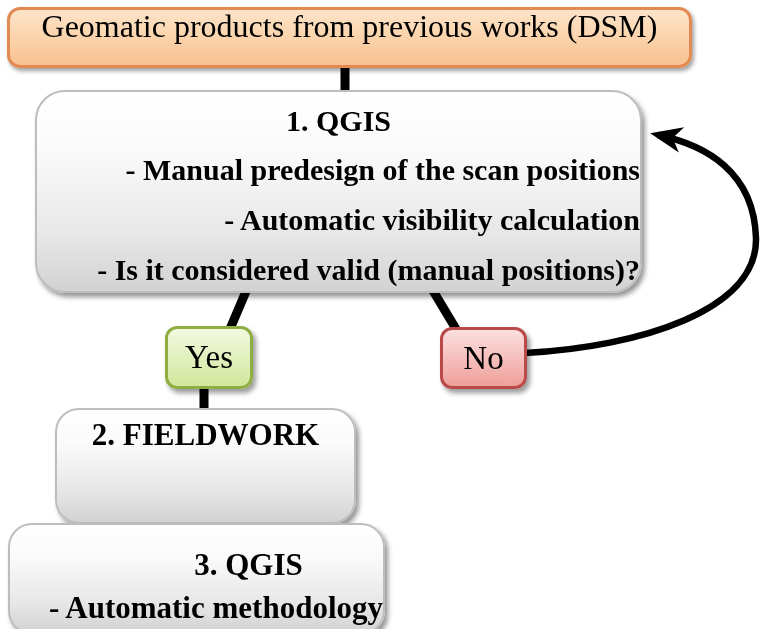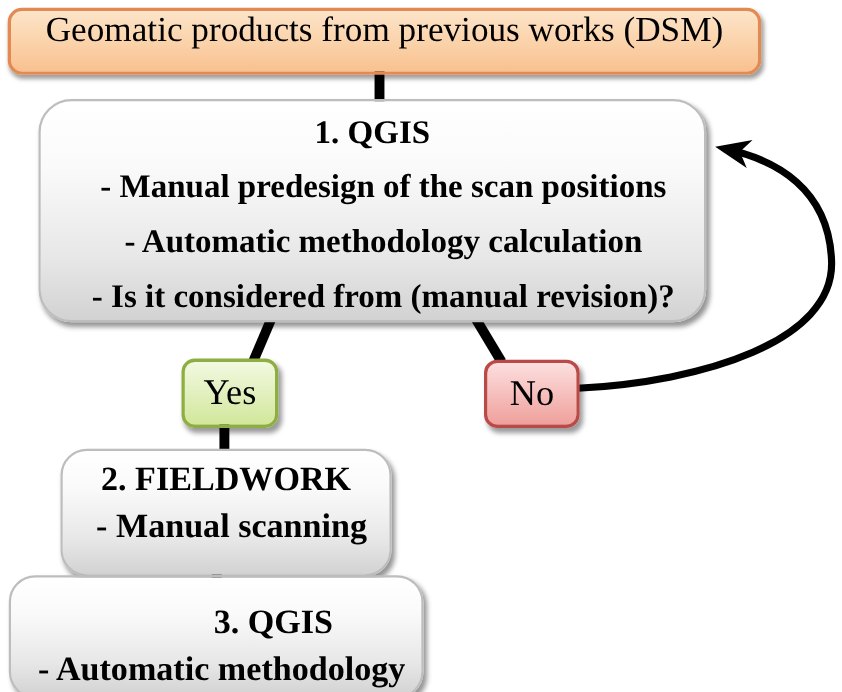--- a/index.html
+++ b/index.html
@@ -87,21 +87,21 @@
     font-size: 31px;
   }
   .node.step2 .box-title, .node.step3 .box-title { line-height: 44px; }
   .node.step2 .bullet,    .node.step3 .bullet    { line-height: 42px; }
   .node.step3 .box-title { padding-left: 104px; }
   .box-title {
     text-align: center;
     white-space: nowrap;
   }
   .bullet {
-    text-align: center;
+    text-align: right;
     padding-left: 20px;
     white-space: nowrap;
   }
   .node.step2 .bullet, .node.step3 .bullet { padding-left: 10px; }
   
   .node.decision {
     display: flex;
     align-items: center;
     justify-content: center;
     font-size: 33px;
@@ -145,35 +145,34 @@
     <path class="edge" d="M 525 353 C 640 347, 758 310, 756 238 C 754 172, 706 145, 658 135" stroke-width="6.5" marker-end="url(#arrowhead)"></path>
   </svg>
 
   <div class="node start">
     <span>Geomatic products from previous works (DSM)</span>
   </div>
 
   <div class="node process step1">
     <div class="box-title">1. QGIS</div>
     <div class="bullet">- Manual predesign of the scan positions</div>
-    <div class="bullet">- Automatic methodology calculation</div>
-    <div class="bullet">- Is it considered from (manual revision)?</div>
+    <div class="bullet">- Automatic visibility calculation</div>
+    <div class="bullet">- Is it considered valid (manual positions)?</div>
   </div>
 
   <div class="node decision yes">
     <span>Yes</span>
   </div>
 
   <div class="node decision no">
     <span>No</span>
   </div>
 
   <div class="node process step2">
     <div class="box-title">2. FIELDWORK</div>
-    <div class="bullet">- Manual scanning</div>
   </div>
 
   <div class="node process step3">
     <div class="box-title">3. QGIS</div>
     <div class="bullet">- Automatic methodology</div>
   </div>
 
 </div>
 
 </body></html>

